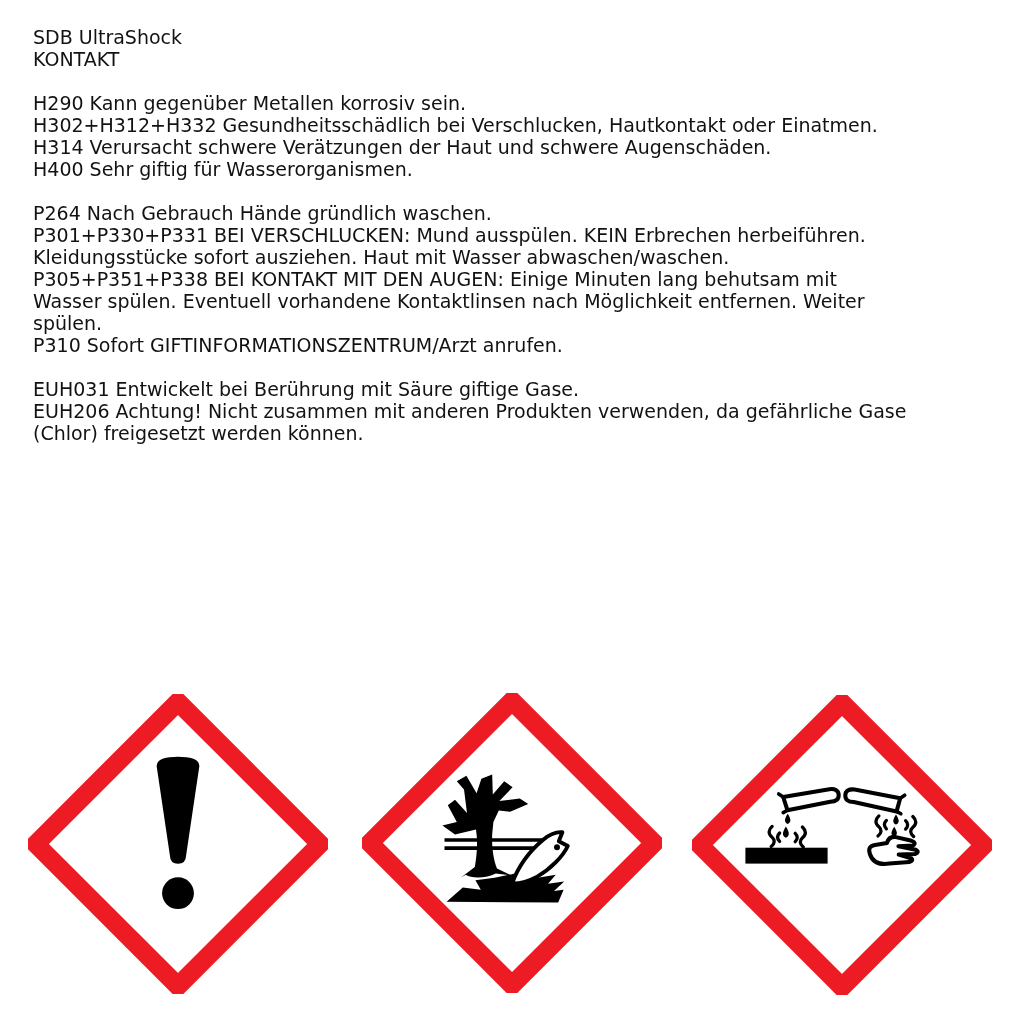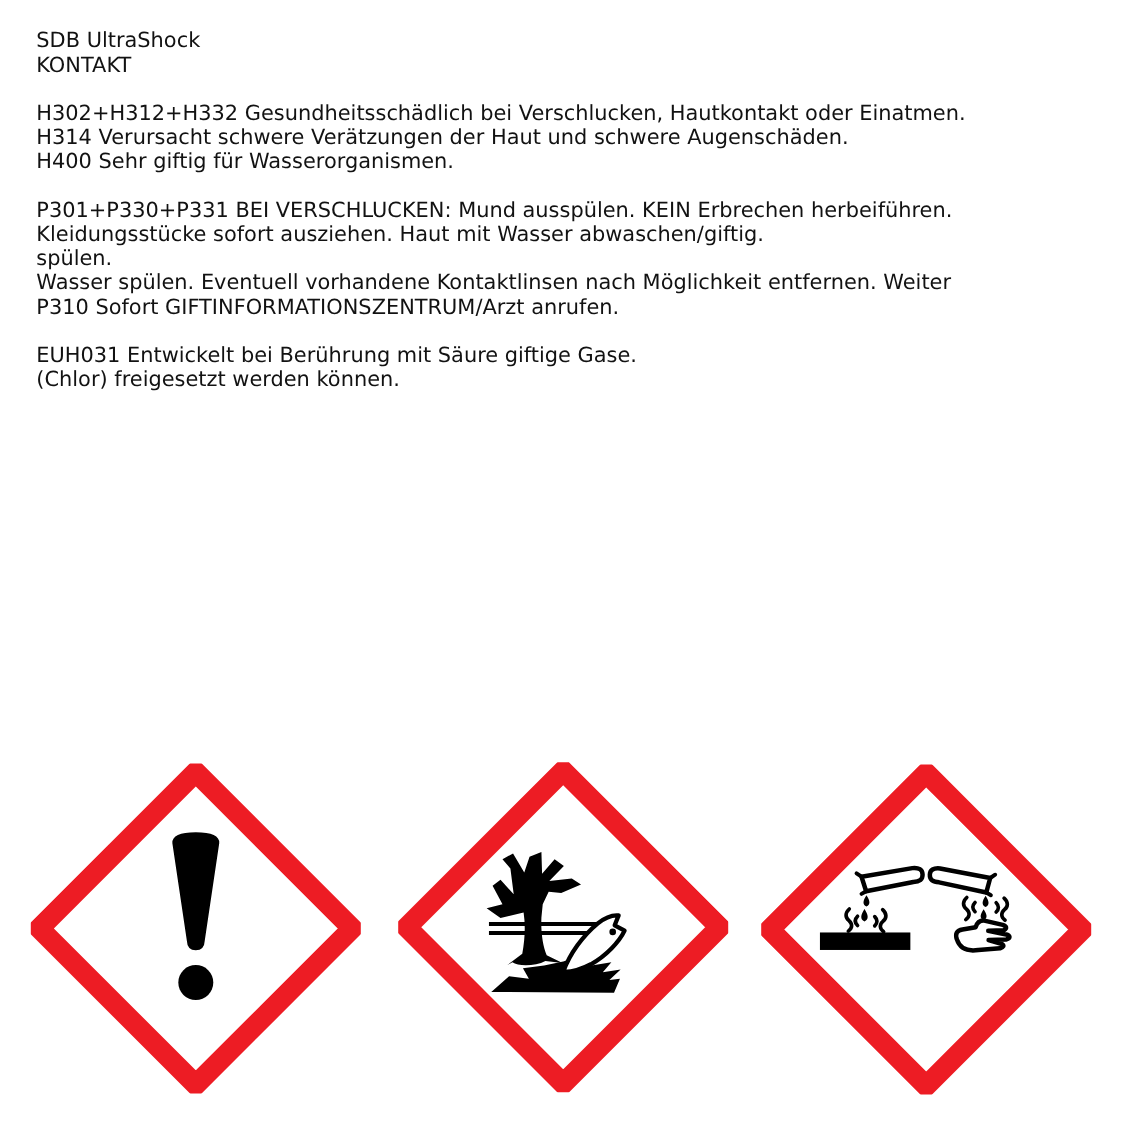--- a/index.html
+++ b/index.html
@@ -18,33 +18,37 @@
 </head>
 <body>
 
 <div class="canvas">
 
   <div class="text-col">
     <div class="line">SDB UltraShock</div>
     <div class="line">KONTAKT</div>
     <div class="gap"></div>
 
+    <div class="line">H290 Kann gegenüber Metallen korrosiv sein.</div>
     <div class="line">H302+H312+H332 Gesundheitsschädlich bei Verschlucken, Hautkontakt oder Einatmen.</div>
     <div class="line">H314 Verursacht schwere Verätzungen der Haut und schwere Augenschäden.</div>
     <div class="line">H400 Sehr giftig für Wasserorganismen.</div>
     <div class="gap"></div>
 
+    <div class="line">P264 Nach Gebrauch Hände gründlich waschen.</div>
     <div class="line">P301+P330+P331 BEI VERSCHLUCKEN: Mund ausspülen. KEIN Erbrechen herbeiführen.</div>
-    <div class="line">Kleidungsstücke sofort ausziehen. Haut mit Wasser abwaschen/giftig.</div>
+    <div class="line">Kleidungsstücke sofort ausziehen. Haut mit Wasser abwaschen/waschen.</div>
+    <div class="line">P305+P351+P338 BEI KONTAKT MIT DEN AUGEN: Einige Minuten lang behutsam mit</div>
+    <div class="line">Wasser spülen. Eventuell vorhandene Kontaktlinsen nach Möglichkeit entfernen. Weiter</div>
     <div class="line">spülen.</div>
-    <div class="line">Wasser spülen. Eventuell vorhandene Kontaktlinsen nach Möglichkeit entfernen. Weiter</div>
     <div class="line">P310 Sofort GIFTINFORMATIONSZENTRUM/Arzt anrufen.</div>
     <div class="gap"></div>
 
     <div class="line">EUH031 Entwickelt bei Berührung mit Säure giftige Gase.</div>
+    <div class="line">EUH206 Achtung! Nicht zusammen mit anderen Produkten verwenden, da gefährliche Gase</div>
     <div class="line">(Chlor) freigesetzt werden können.</div>
   </div>
 
   <svg id="pictogram-exclamation" class="pictogram" viewBox="0 0 100 100">
     <path d="M50,2.6 L97.4,50 L50,97.4 L2.6,50 Z" fill="#ffffff" stroke="#ed1c24" stroke-width="6.2"></path>
     <path d="M42.9,24.2 Q42.7,20.9 50,20.9 Q57.3,20.9 57.1,24.2 L52.7,53.8 Q52.6,56.6 50,56.6 Q47.4,56.6 47.3,53.8 Z" fill="#000"></path>
     <circle cx="50" cy="66.4" r="5.3" fill="#000"></circle>
   </svg>
 
   <svg id="pictogram-environment" class="pictogram" viewBox="0 0 100 100">

